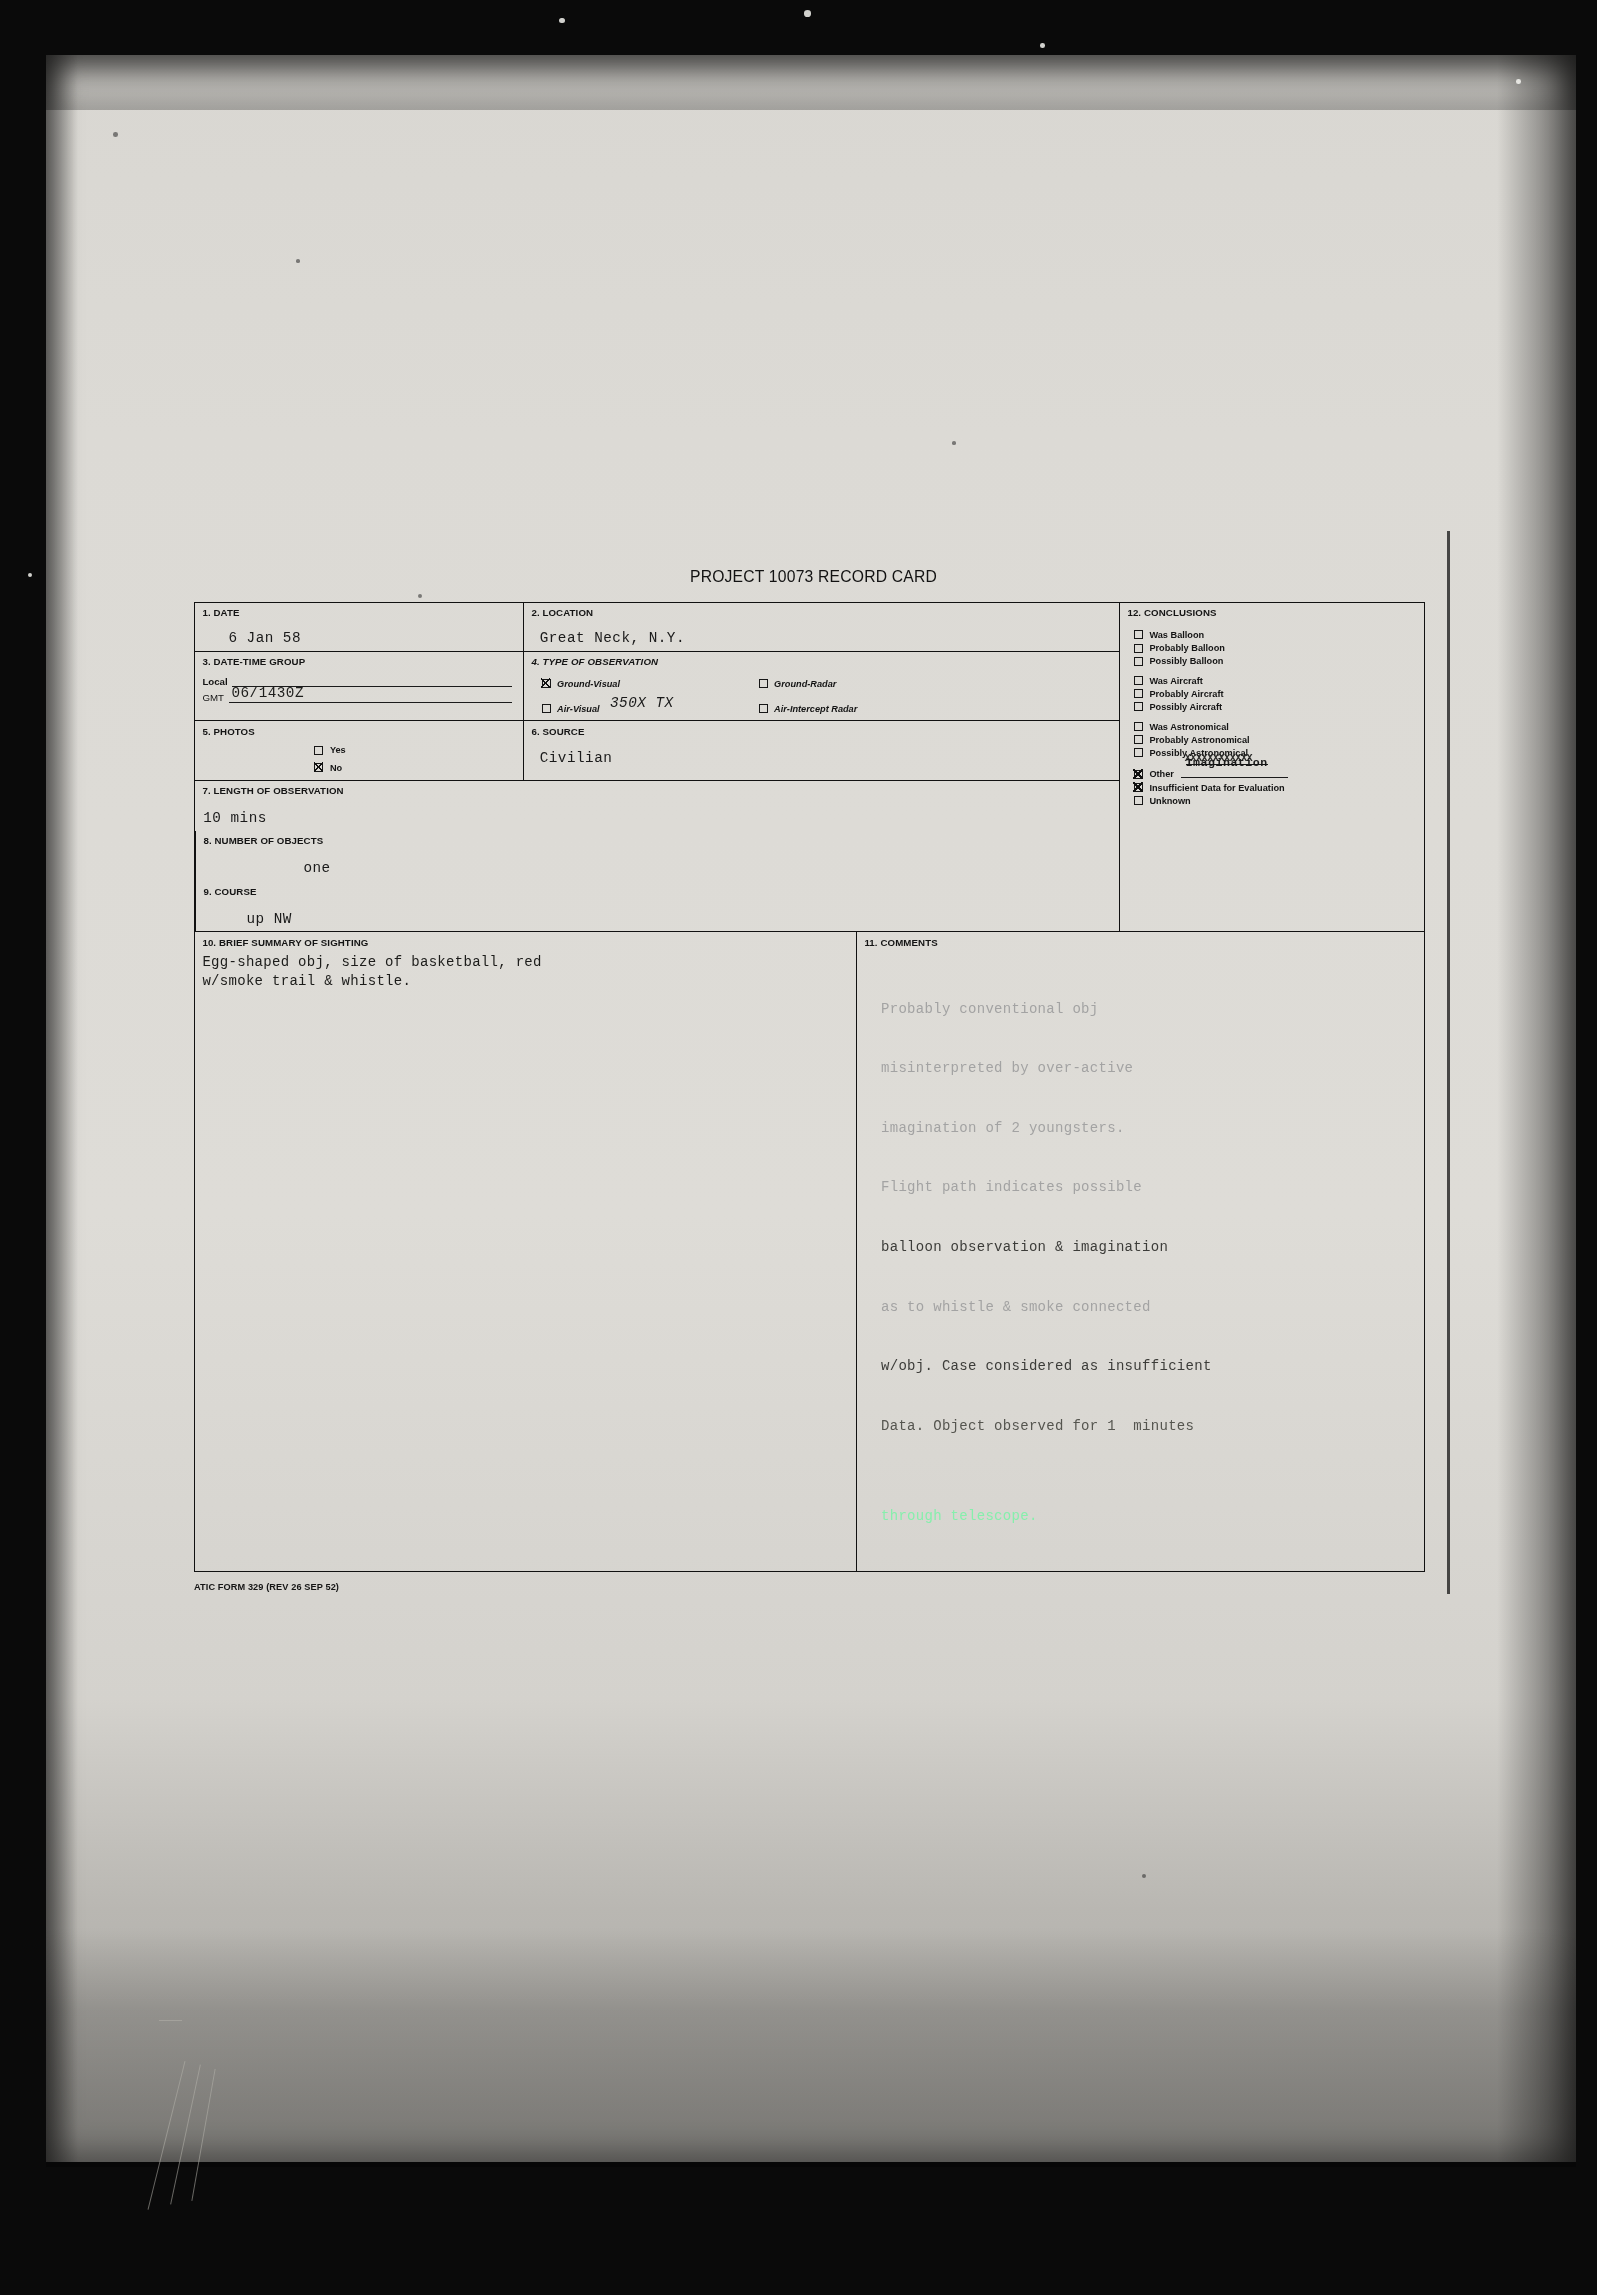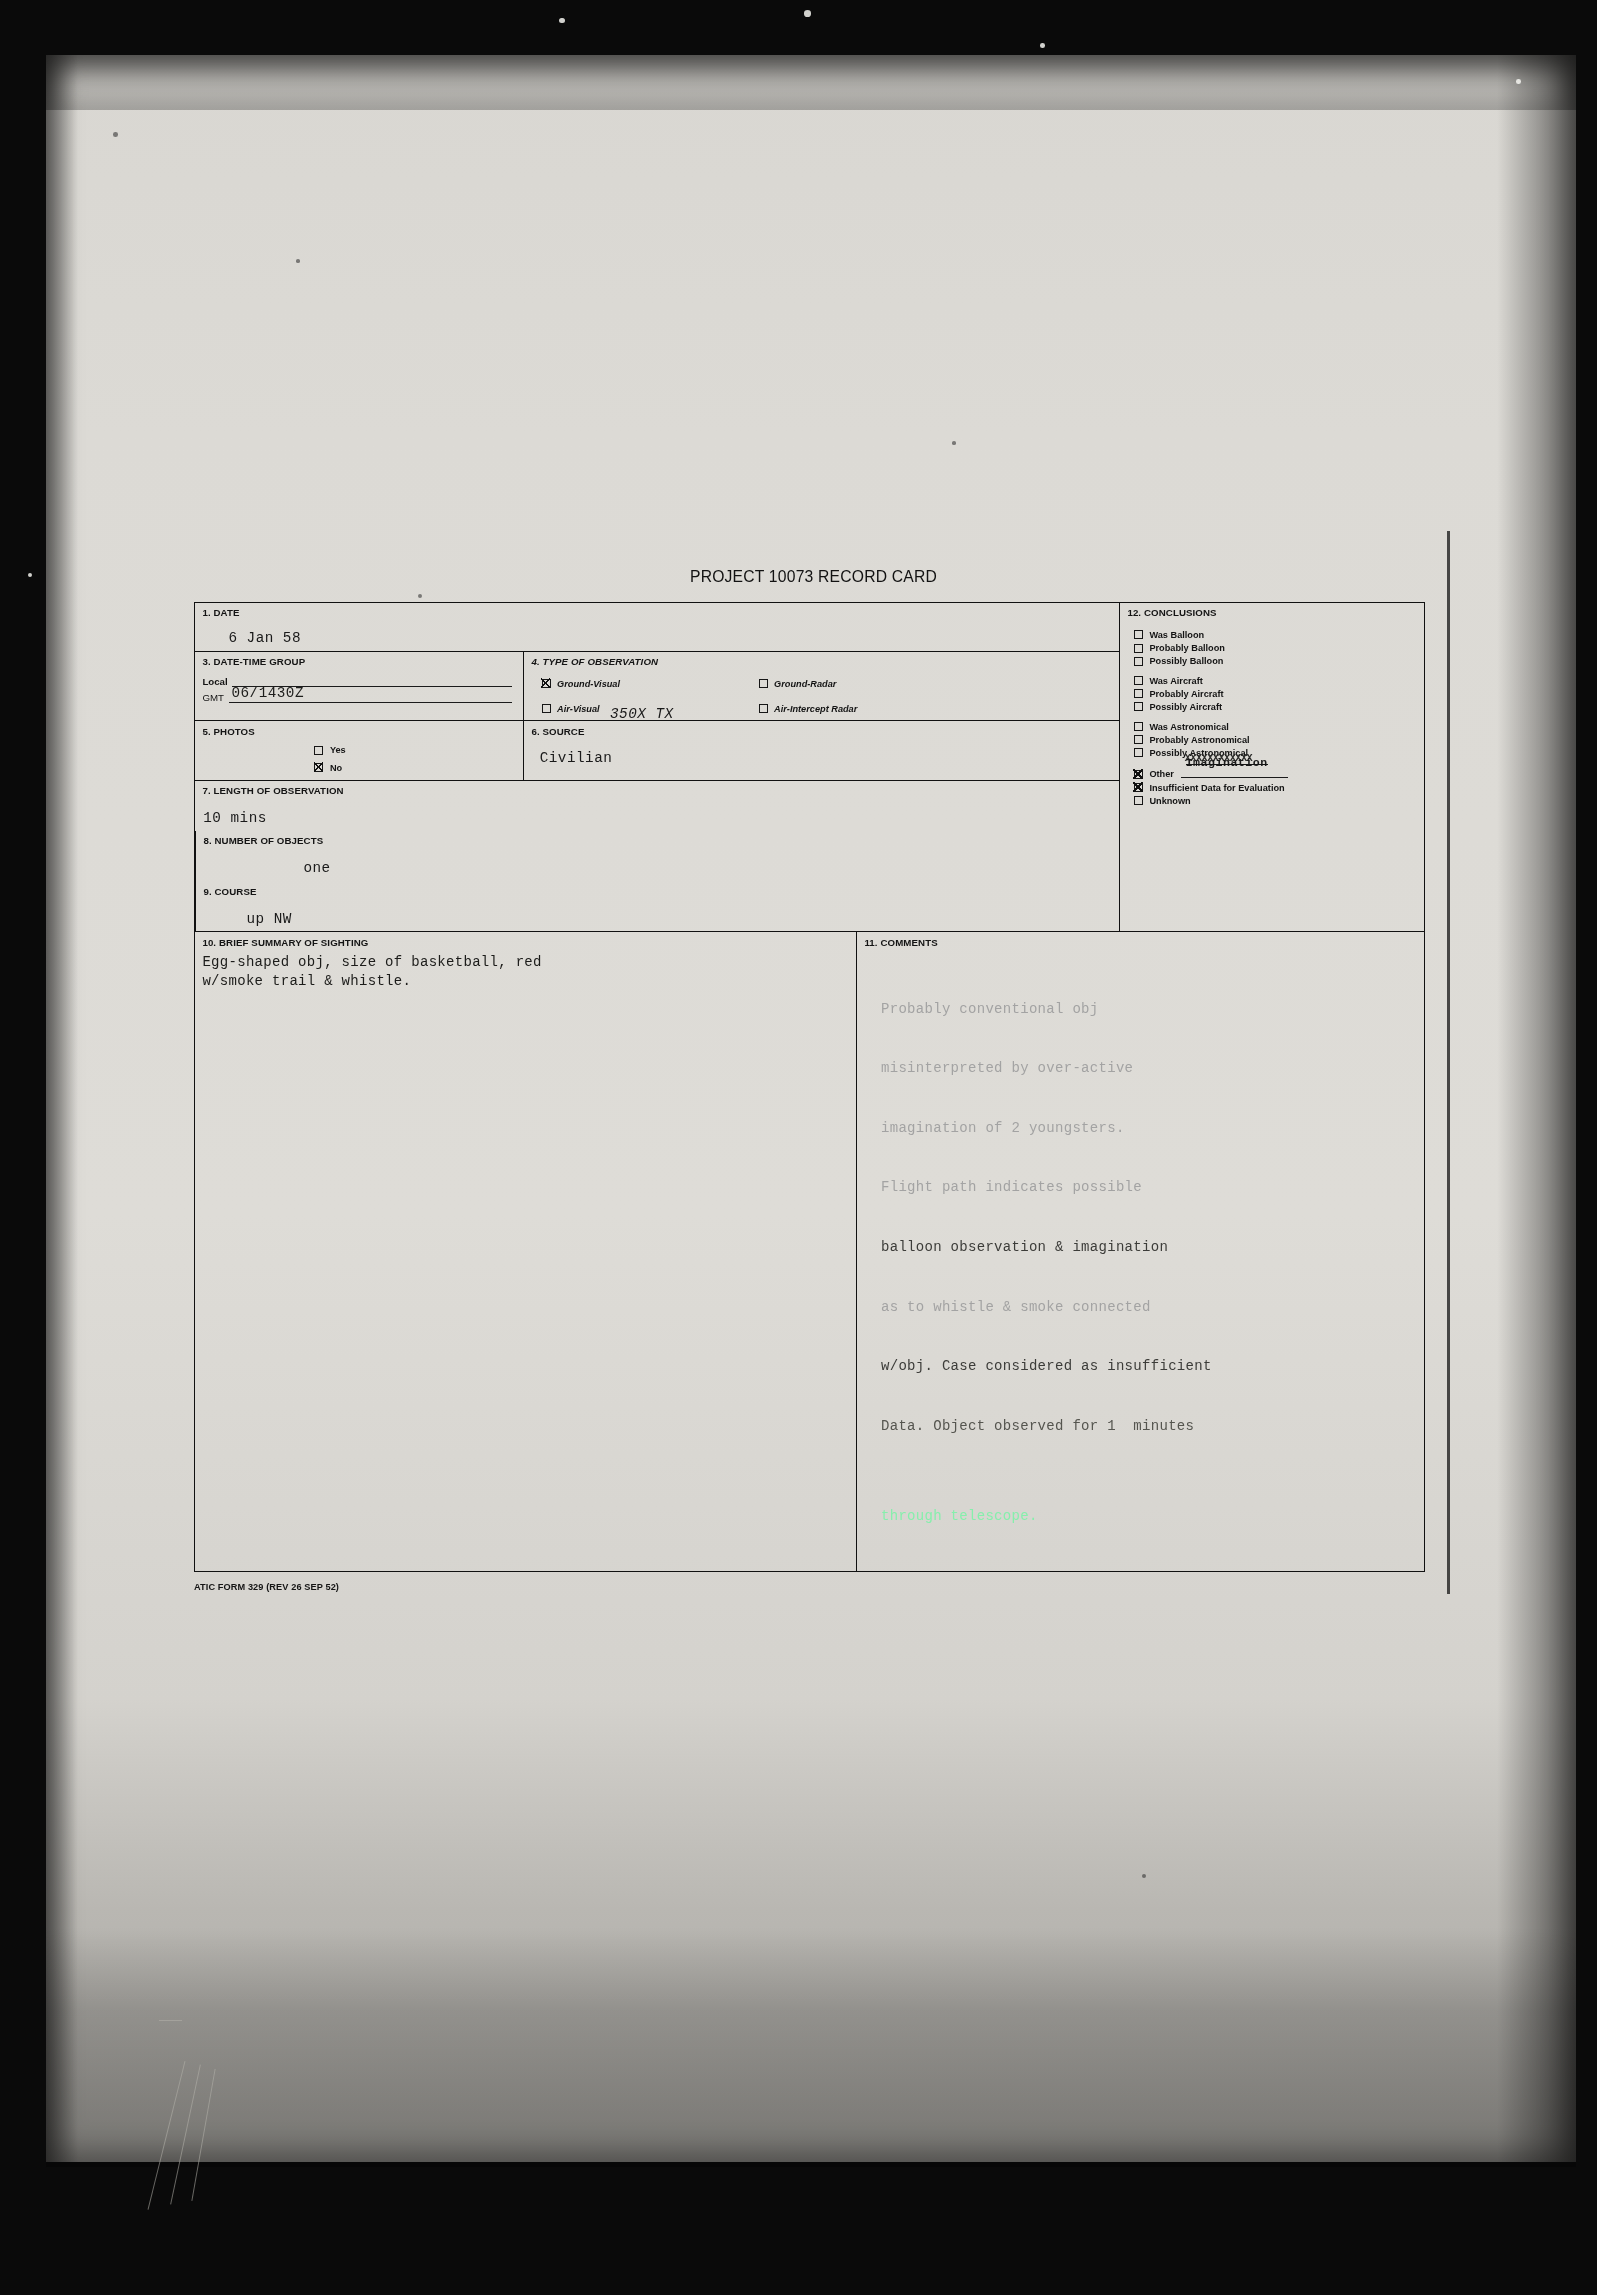--- a/index.html
+++ b/index.html
@@ -296,20 +296,27 @@
 
       <div style="width:924px;border-right:1.4px solid #111;">
 
         <div class="row">
           <div class="cell c1">
             <div class="lbl">
               <span>1.</span>
               <span>DATE</span>
             </div>
             <div class="typed" style="margin-top:12px;margin-left:26px;">6 Jan 58</div>
+          </div>
+          <div class="cell c2 bl">
+            <div class="lbl">
+              <span>2.</span>
+              <span>LOCATION</span>
+            </div>
+            <div class="typed" style="margin-top:12px;margin-left:8.3px;">Great Neck, N.Y.</div>
           </div>
         </div>
 
         <div class="row">
           <div class="cell c1">
             <div class="lbl">
               <span>3.</span>
               <span>DATE-TIME GROUP</span>
             </div>
             <div class="local-line">
@@ -341,21 +348,21 @@
               <div class="obs-col-b">
                 <div class="opt-line">
                   <span class="cb"></span><span>Ground-Radar</span>
                 </div>
                 <div style="height:12px;"></div>
                 <div class="opt-line">
                   <span class="cb"></span><span>Air-Intercept Radar</span>
                 </div>
               </div>
             </div>
-            <div class="obs-typed" style="left:86px;top:54px;">350X TX</div>
+            <div class="obs-typed" style="left:86px;top:43px;">350X TX</div>
           </div>
         </div>
 
         <div class="row">
           <div class="cell c1">
             <div class="lbl">
               <span>5.</span>
               <span>PHOTOS</span>
             </div>
             <div style="margin-top:7.4px;margin-left:112px;">

